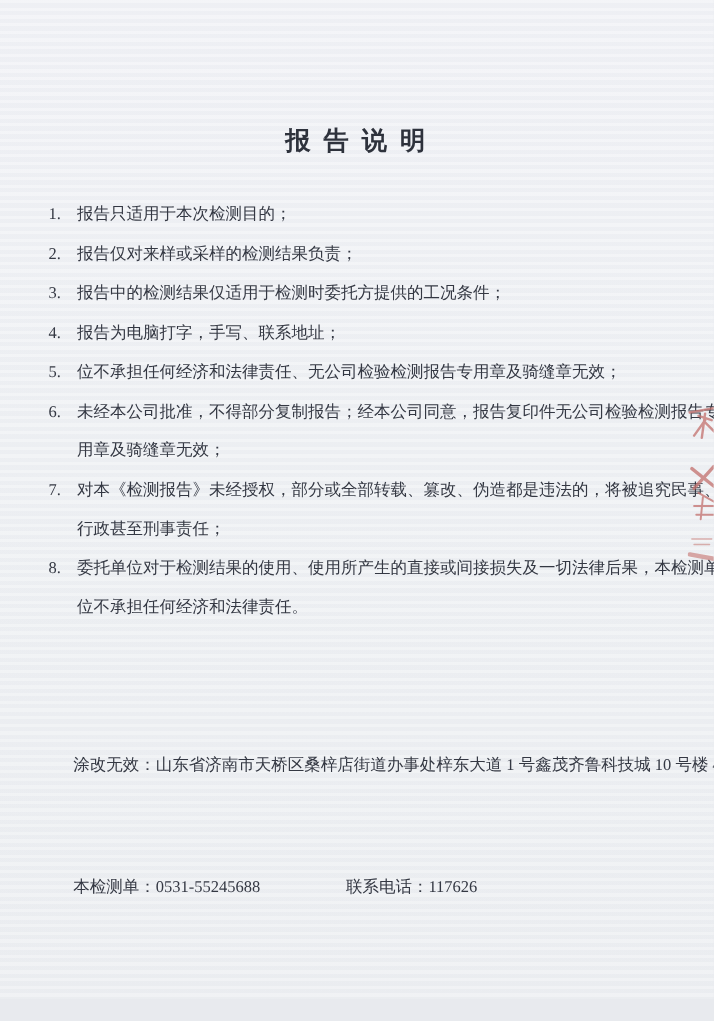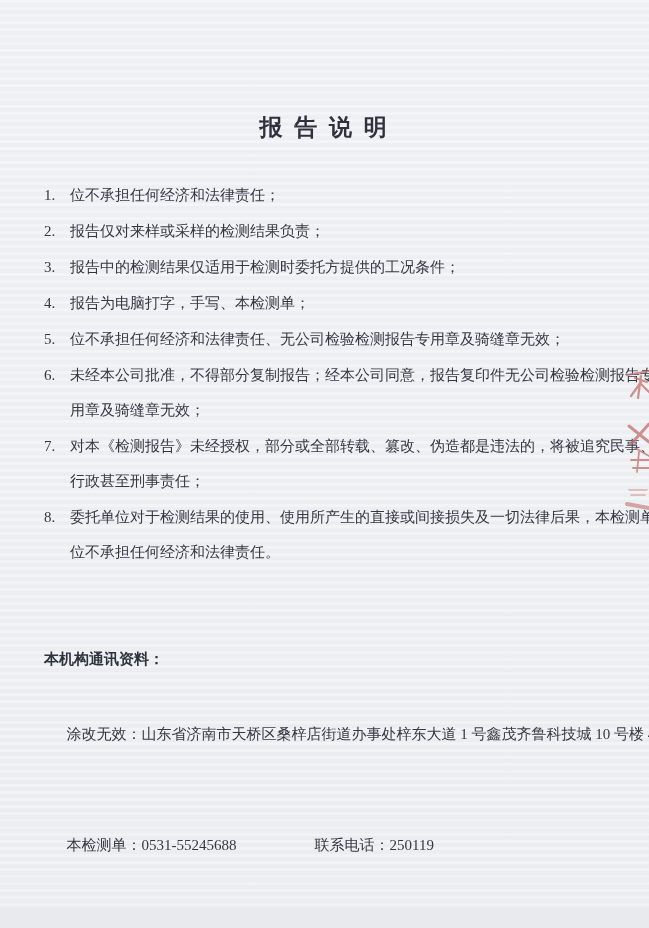--- a/index.html
+++ b/index.html
@@ -93,39 +93,39 @@
 <body>
 
 <div class="page">
 
   <h1 class="title">报 告 说 明</h1>
 
   <ol class="notes">
     <li class="note">
       <span class="num">1.</span>
       <span class="txt">
-        <span class="line">位不承担任何经济和法律责任；</span>
+        <span class="line">报告只适用于本次检测目的；</span>
       </span>
     </li>
     <li class="note">
       <span class="num">2.</span>
       <span class="txt">
         <span class="line">报告仅对来样或采样的检测结果负责；</span>
       </span>
     </li>
     <li class="note">
       <span class="num">3.</span>
       <span class="txt">
         <span class="line">报告中的检测结果仅适用于检测时委托方提供的工况条件；</span>
       </span>
     </li>
     <li class="note">
       <span class="num">4.</span>
       <span class="txt">
-        <span class="line">报告为电脑打字，手写、本检测单；</span>
+        <span class="line">报告为电脑打字，手写、联系地址；</span>
       </span>
     </li>
     <li class="note">
       <span class="num">5.</span>
       <span class="txt">
         <span class="line">位不承担任何经济和法律责任、无公司检验检测报告专用章及骑缝章无效；</span>
       </span>
     </li>
     <li class="note">
       <span class="num">6.</span>
@@ -144,26 +144,25 @@
     <li class="note">
       <span class="num">8.</span>
       <span class="txt">
         <span class="line">委托单位对于检测结果的使用、使用所产生的直接或间接损失及一切法律后果，本检测单</span>
         <span class="line">位不承担任何经济和法律责任。</span>
       </span>
     </li>
   </ol>
 
   <div class="contact">
-    <div class="c-heading">本机构通讯资料：</div>
     <div class="c-row">
       <span>涂改无效：</span><span>山东省济南市天桥区桑梓店街道办事处梓东大道 1 号鑫茂齐鲁科技城 10 号楼 401</span>
     </div>
     <div class="c-row">
-      <span class="phone-group"><span>本检测单：</span><span>0531-55245688</span></span><span>联系电话：</span><span>250119</span>
+      <span class="phone-group"><span>本检测单：</span><span>0531-55245688</span></span><span>联系电话：</span><span>117626</span>
     </div>
     <div class="c-row">
       
     </div>
   </div>
 
   <div class="seal">
     <svg width="24" height="150" viewBox="0 0 24 150" xmlns="http://www.w3.org/2000/svg">
       <g stroke="#c4736f" fill="none" stroke-width="2.2" stroke-linecap="round" opacity="0.9">
         <path d="M2 7 L24 3"></path>

